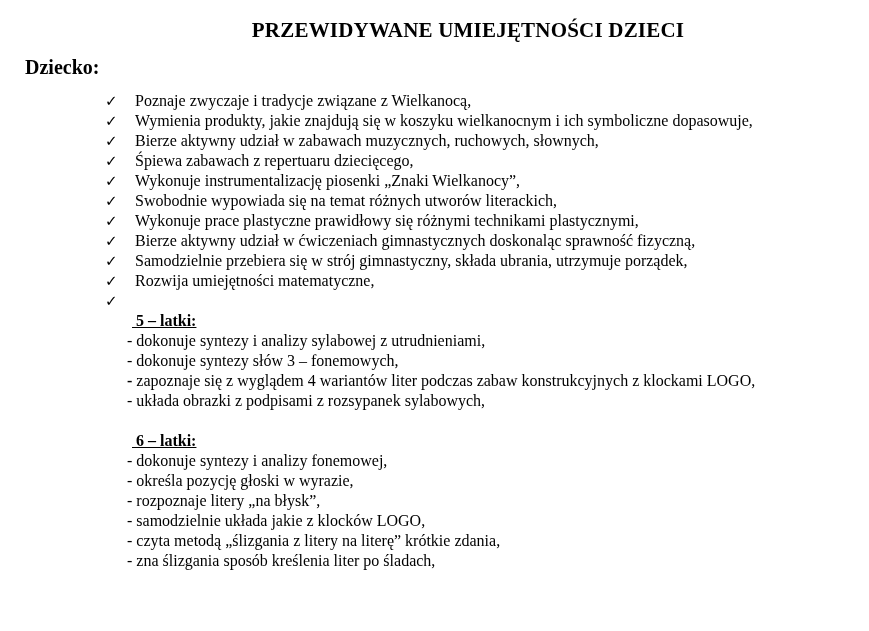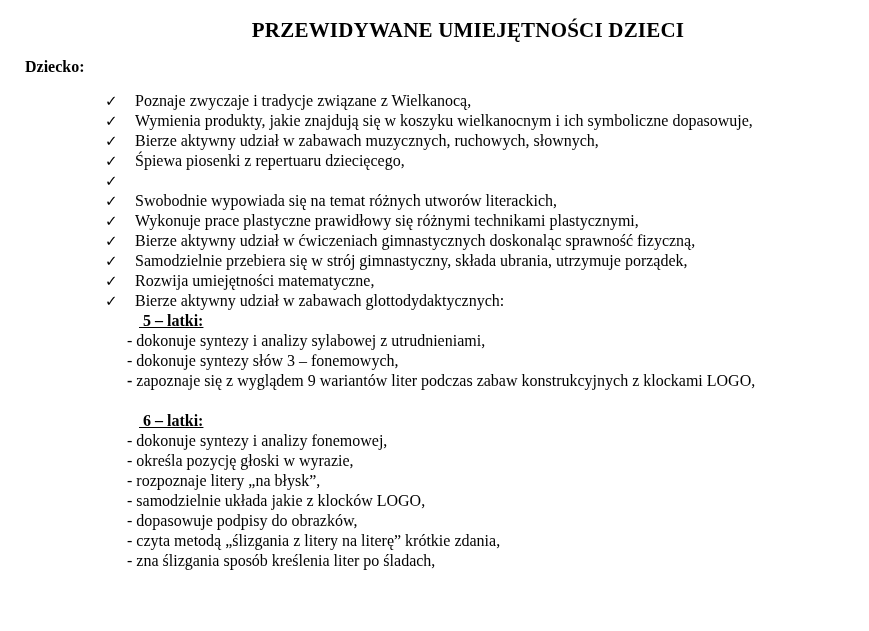--- a/index.html
+++ b/index.html
@@ -25,21 +25,21 @@
     padding-left: 67px;            
     text-align: center;
     font-size: 21px;
     font-weight: bold;
     line-height: 26px;
     letter-spacing: 0.2px;
     white-space: nowrap;
   }
   .intro {
     margin: 15px 0 0 25px;
-    font-size: 16px;
+    font-size: 20px;
     font-weight: bold;
     line-height: 18px;
   }
   .checklist {
     list-style: none;
     margin: 15px 0 0 105px;
     padding: 0;
   }
   .check-item {
     display: flex;
@@ -60,21 +60,21 @@
     line-height: 20px;
   }
   .section + .section {
     margin-top: 20px;              
   }
   .section-heading {
     display: inline-block;
     font-weight: bold;
     text-decoration: underline;
     line-height: 20px;
-    margin-left: 12px;
+    margin-left: 5px;
   }
   .section-heading::before {
     content: "\00a0";              
   }
   .dash-item {
     white-space: nowrap;
     line-height: 20px;
   }
   .dash {
     display: inline-block;
@@ -101,24 +101,25 @@
     <li class="check-item">
       <span class="check">✓</span>
       <span>Wymienia produkty, jakie znajdują się w koszyku wielkanocnym i ich symboliczne dopasowuje,</span>
     </li>
     <li class="check-item">
       <span class="check">✓</span>
       <span>Bierze aktywny udział w zabawach muzycznych, ruchowych, słownych,</span>
     </li>
     <li class="check-item">
       <span class="check">✓</span>
-      <span>Śpiewa piosenki z repertuaru dziecięcego,</span>
+      <span>Śpiewa zabawach z repertuaru dziecięcego,</span>
     </li>
     <li class="check-item">
       <span class="check">✓</span>
+      <span>Wykonuje instrumentalizację piosenki „Znaki Wielkanocy”,</span>
     </li>
     <li class="check-item">
       <span class="check">✓</span>
       <span>Swobodnie wypowiada się na temat różnych utworów literackich,</span>
     </li>
     <li class="check-item">
       <span class="check">✓</span>
       <span>Wykonuje prace plastyczne prawidłowy się różnymi technikami plastycznymi,</span>
     </li>
     <li class="check-item">
@@ -128,59 +129,58 @@
     <li class="check-item">
       <span class="check">✓</span>
       <span>Samodzielnie przebiera się w strój gimnastyczny, składa ubrania, utrzymuje porządek,</span>
     </li>
     <li class="check-item">
       <span class="check">✓</span>
       <span>Rozwija umiejętności matematyczne,</span>
     </li>
     <li class="check-item">
       <span class="check">✓</span>
-      <span>Bierze aktywny udział w zabawach glottodydaktycznych:</span>
     </li>
   </ul>
 
   <div class="section">
     <div>
       <span class="section-heading">5 – latki:</span>
     </div>
     <div class="dash-item">
       <span class="dash">-</span><span>dokonuje syntezy i analizy sylabowej z utrudnieniami,</span>
     </div>
     <div class="dash-item">
       <span class="dash">-</span><span>dokonuje syntezy słów 3 – fonemowych,</span>
     </div>
     <div class="dash-item">
-      <span class="dash bold">-</span><span>zapoznaje się z wyglądem 9 wariantów liter podczas zabaw konstrukcyjnych z klockami LOGO,</span>
+      <span class="dash bold">-</span><span>zapoznaje się z wyglądem 4 wariantów liter podczas zabaw konstrukcyjnych z klockami LOGO,</span>
+    </div>
+    <div class="dash-item">
+      <span class="dash">-</span><span>układa obrazki z podpisami z rozsypanek sylabowych,</span>
     </div>
   </div>
 
   <div class="section">
     <div>
       <span class="section-heading">6 – latki:</span>
     </div>
     <div class="dash-item">
       <span class="dash">-</span><span>dokonuje syntezy i analizy fonemowej,</span>
     </div>
     <div class="dash-item">
       <span class="dash">-</span><span>określa pozycję głoski w wyrazie,</span>
     </div>
     <div class="dash-item">
       <span class="dash">-</span><span>rozpoznaje litery „na błysk”,</span>
     </div>
     <div class="dash-item">
       <span class="dash">-</span><span>samodzielnie układa jakie z klocków LOGO,</span>
     </div>
     <div class="dash-item">
-      <span class="dash">-</span><span>dopasowuje podpisy do obrazków,</span>
-    </div>
-    <div class="dash-item">
       <span class="dash">-</span><span>czyta metodą „ślizgania z litery na literę” krótkie zdania,</span>
     </div>
     <div class="dash-item">
       <span class="dash">-</span><span>zna ślizgania sposób kreślenia liter po śladach,</span>
     </div>
   </div>
 
 </div>
 
 </body></html>

